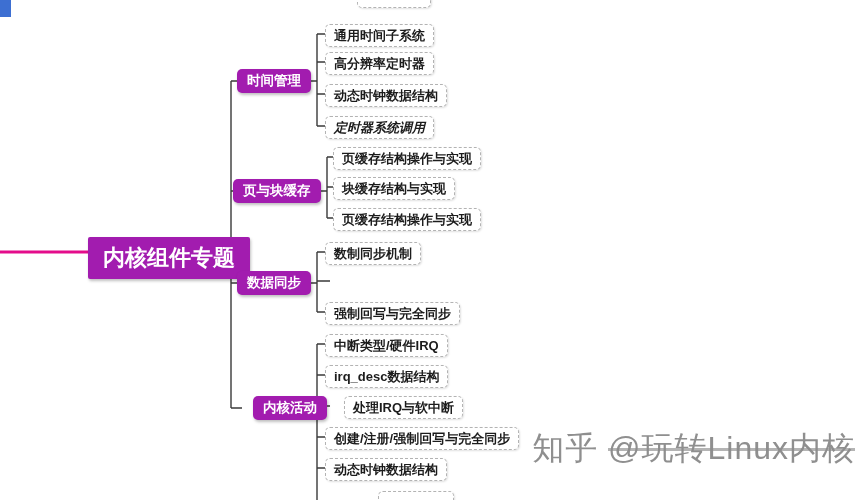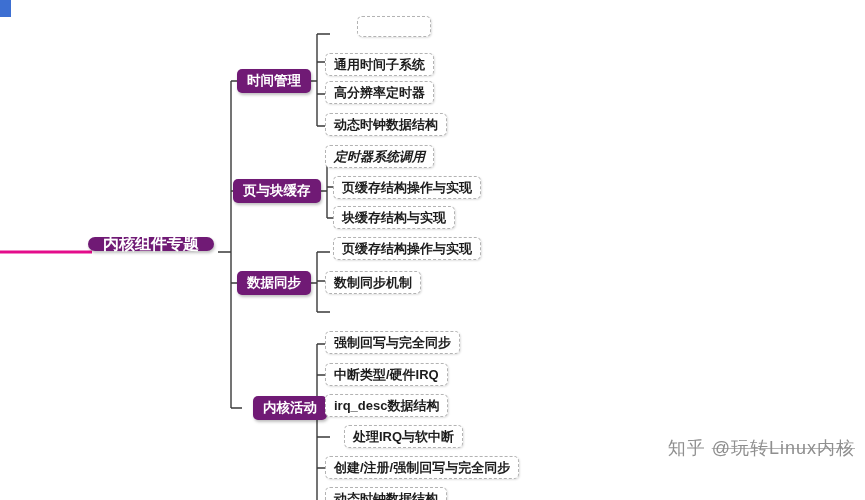--- a/index.html
+++ b/index.html
@@ -16,36 +16,36 @@
     top: 0; left: 0;
     width: 865px; height: 500px;
   }
   .connector-svg {
     position: absolute;
     top: 0; left: 0;
     pointer-events: none;
   }
   .topic {
     position: absolute;
-    background: #701a75;
+    background: #a21caf;
     color: #ffffff;
     font-weight: bold;
     border-radius: 6px;
     display: inline-flex;
     align-items: center;
     justify-content: center;
     white-space: nowrap;
     box-shadow: 1px 2px 3px rgba(0,0,0,0.25);
     cursor: default;
   }
   .topic.root {
-    height: 14px;
-    font-size: 16px;
+    height: 42px;
+    font-size: 22px;
     padding: 0 15px;
-    border-radius: 8px;
+    border-radius: 2px;
   }
   .topic.branch {
     height: 24px;
     font-size: 13.5px;
     padding: 0 10px;
     border-radius: 5px;
   }
   .leaf {
     position: absolute;
     background: #ffffff;
@@ -54,36 +54,35 @@
     color: #1c1c1c;
     font-weight: bold;
     font-size: 13px;
     height: 21px;
     display: inline-flex;
     align-items: center;
     padding: 0 8px;
     white-space: nowrap;
     box-shadow: 1px 1px 2px rgba(0,0,0,0.12);
     cursor: default;
-    margin-top: 29px;
   }
   .leaf.clipped {
     padding: 0;
   }
   .corner-fragment {
     position: absolute;
     top: 0; left: 0;
     width: 11px; height: 17px;
     background: #3d6fd2;
   }
   .watermark {
     position: absolute;
-    top: 436px;
+    top: 427px;
     right: 10px;
-    font-size: 18px;
+    font-size: 32px;
     color: #8f8f8f;
     white-space: nowrap;
     letter-spacing: 1px;
   }
   .watermark .handle {
     text-decoration: line-through;
     text-decoration-color: rgba(140,140,140,0.65);
   }
 </style>
 </head>

